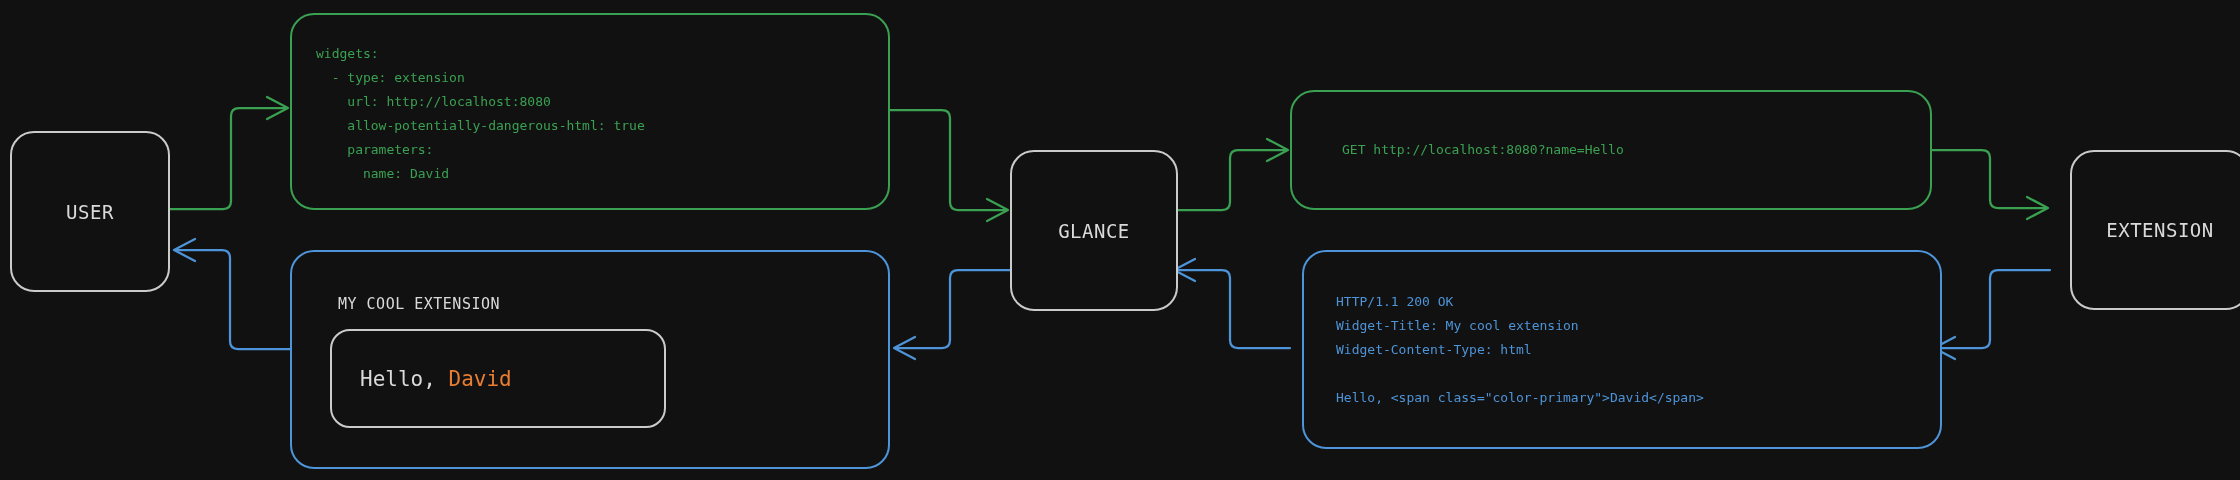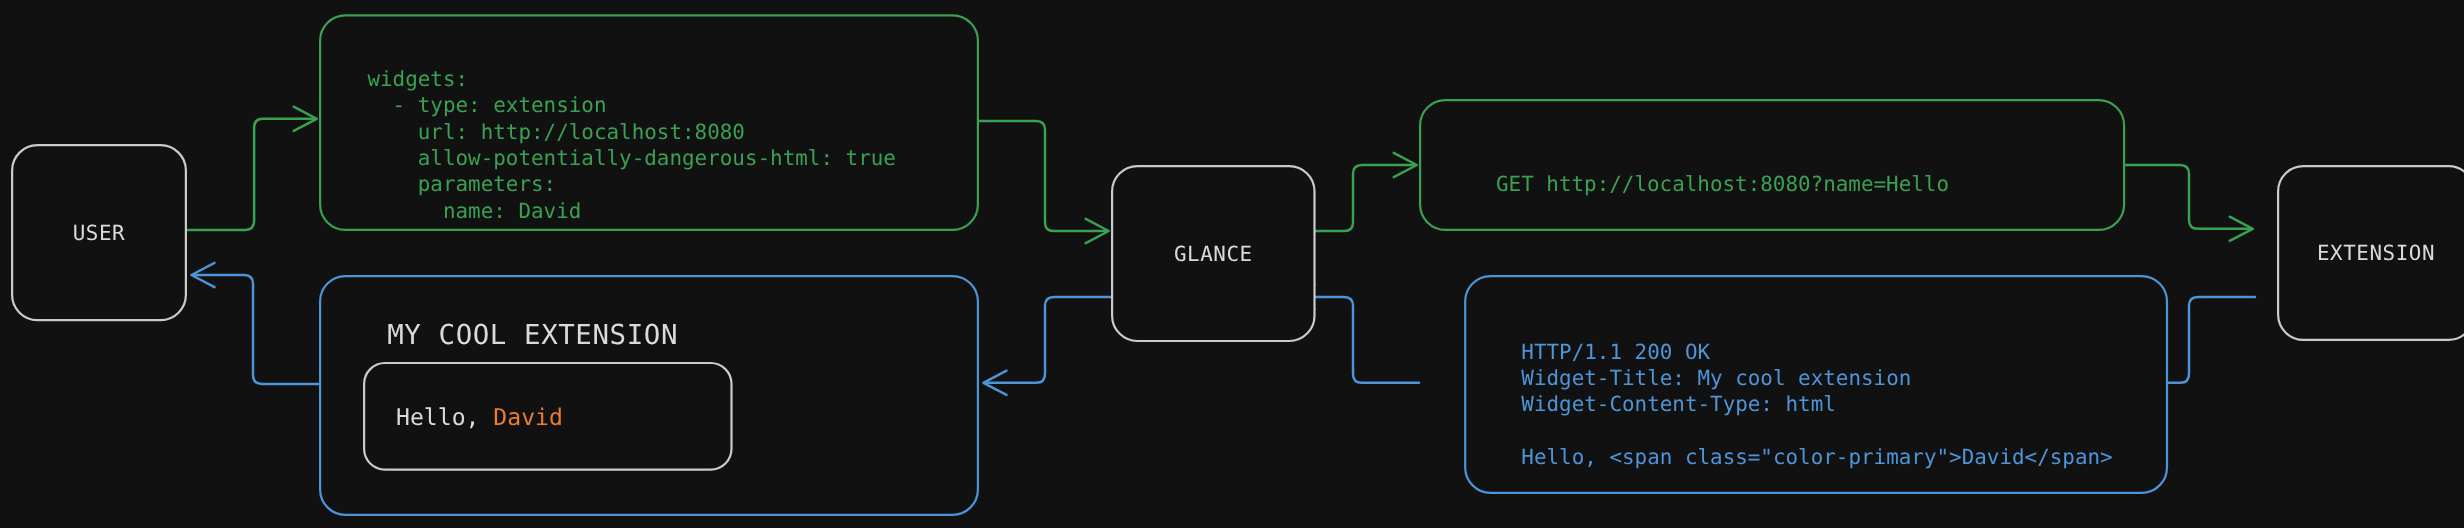--- a/index.html
+++ b/index.html
@@ -38,54 +38,54 @@
     position: absolute;
     border: 2px solid var(--node-border);
     border-radius: 24px;
     display: flex; align-items: center; justify-content: center;
     color: var(--text-light);
     font-size: 19px;
     letter-spacing: 0.5px;
     background: var(--bg);
   }
   #node-user      { left: 10px;   top: 131px; width: 160px; height: 161px; }
-  #node-glance    { left: 1010px; top: 150px; width: 186px; height: 161px; }
+  #node-glance    { left: 1010px; top: 150px; width: 168px; height: 161px; }
   #node-extension { left: 2050px; top: 150px; width: 180px; height: 160px; margin-left: 20px; }
 
   .box {
     position: absolute;
     border-radius: 24px;
     background: var(--bg);
   }
   .green-box { border: 2px solid var(--green); }
   .blue-box  { border: 2px solid var(--blue); }
 
   .box pre {
-    margin: 18px;
+    margin: 0;
     font-family: inherit;
-    font-size: 19px;
+    font-size: 13px;
     line-height: 24px;
     white-space: pre;
     position: absolute;
   }
 
   #config-box { left: 290px; top: 13px; width: 600px; height: 197px; }
   #config-box pre { left: 24px; top: 27px; color: var(--green); }
 
   #request-box { left: 1290px; top: 90px; width: 642px; height: 120px; }
   #request-box pre { left: 50px; top: 46px; color: var(--green); }
 
-  #response-box { left: 1331px; top: 250px; width: 640px; height: 199px; }
+  #response-box { left: 1302px; top: 250px; width: 640px; height: 199px; }
   #response-box pre { left: 32px; top: 38px; color: var(--blue); }
 
   #widget-box { left: 290px; top: 250px; width: 600px; height: 219px; }
   .widget-title {
-    position: absolute; left: 60px; top: 42px;
+    position: absolute; left: 46px; top: 42px;
     color: var(--text-light);
-    font-size: 25px; line-height: 21px;
+    font-size: 15px; line-height: 21px;
     letter-spacing: 0.5px;
     white-space: pre;
   }
   .widget-inner {
     position: absolute;
     left: 38px; top: 77px; width: 336px; height: 99px;
     border: 2px solid var(--node-border);
     border-radius: 20px;
   }
   .greeting {

